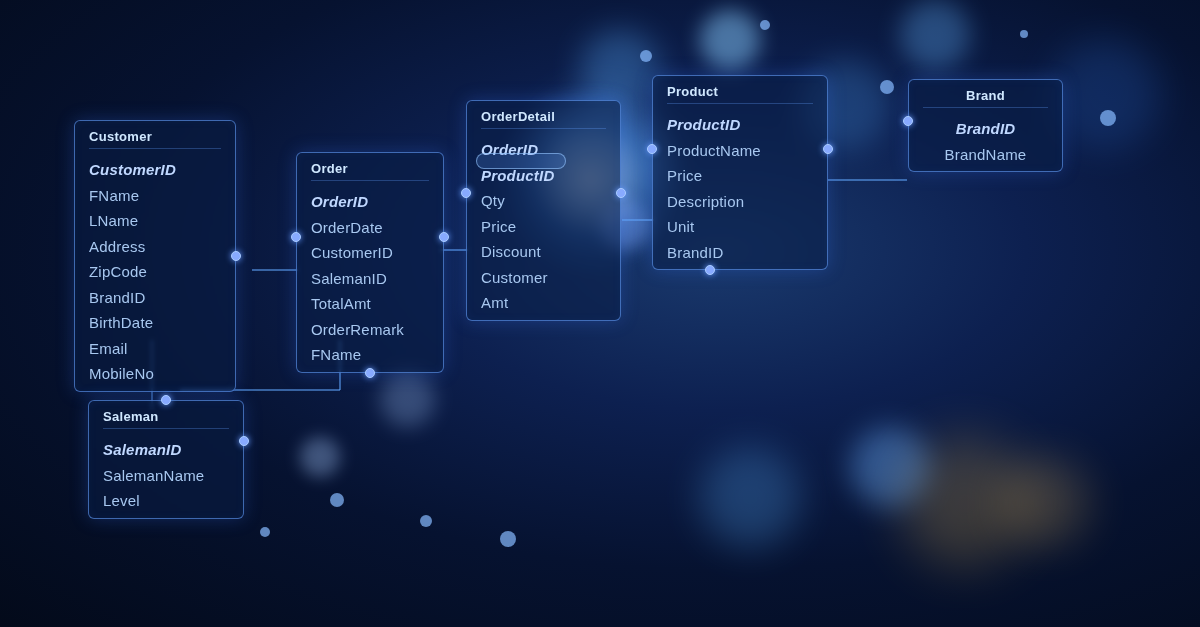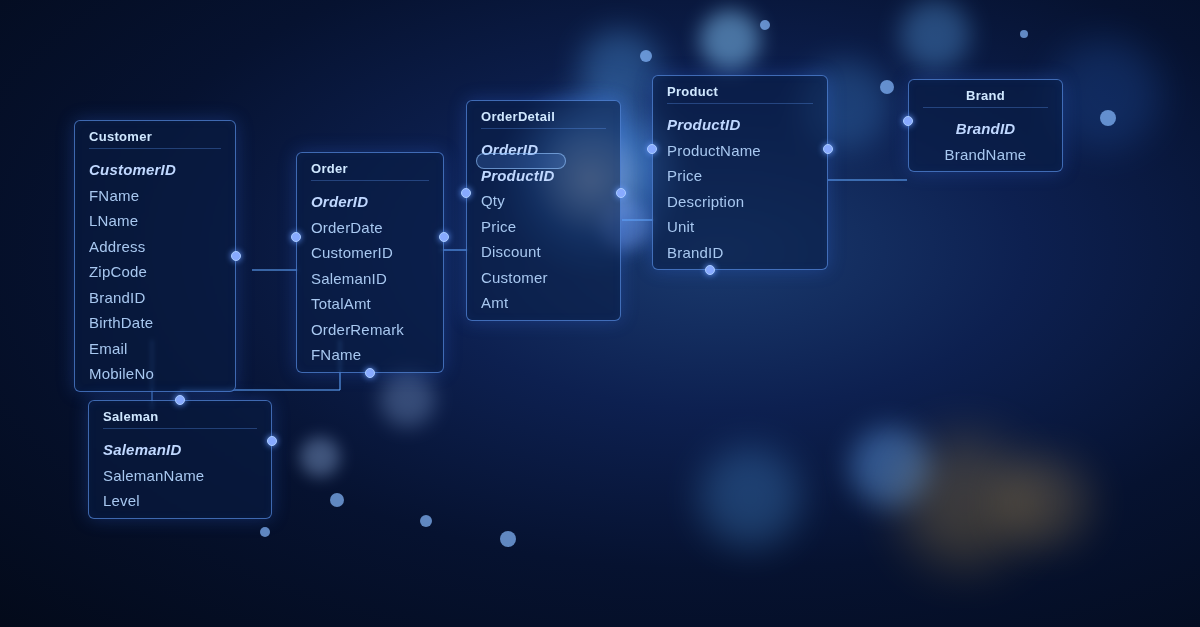--- a/index.html
+++ b/index.html
@@ -217,21 +217,21 @@
     <div class="node-dot" style="bottom: -6px; left: 30%;"></div>
   </div>
 
   <div class="db-table" style="left: 908px; top: 79px; width: 155px; text-align: center;">
     <div class="db-table-header">Brand</div>
     <div class="db-table-field primary">BrandID</div>
     <div class="db-table-field">BrandName</div>
     <div class="node-dot" style="left: -6px; top: 40%;"></div>
   </div>
 
-  <div class="db-table" style="left: 88px; top: 400px; width: 184px;">
+  <div class="db-table" style="left: 88px; top: 400px; width: 156px;">
     <div class="db-table-header">Saleman</div>
     <div class="db-table-field primary">SalemanID</div>
     <div class="db-table-field">SalemanName</div>
     <div class="db-table-field">Level</div>
     <div class="node-dot" style="right: -6px; top: 30%;"></div>
     <div class="node-dot" style="top: -6px; left: calc(50% - 5px);"></div>
   </div>
 
 </div>
 

